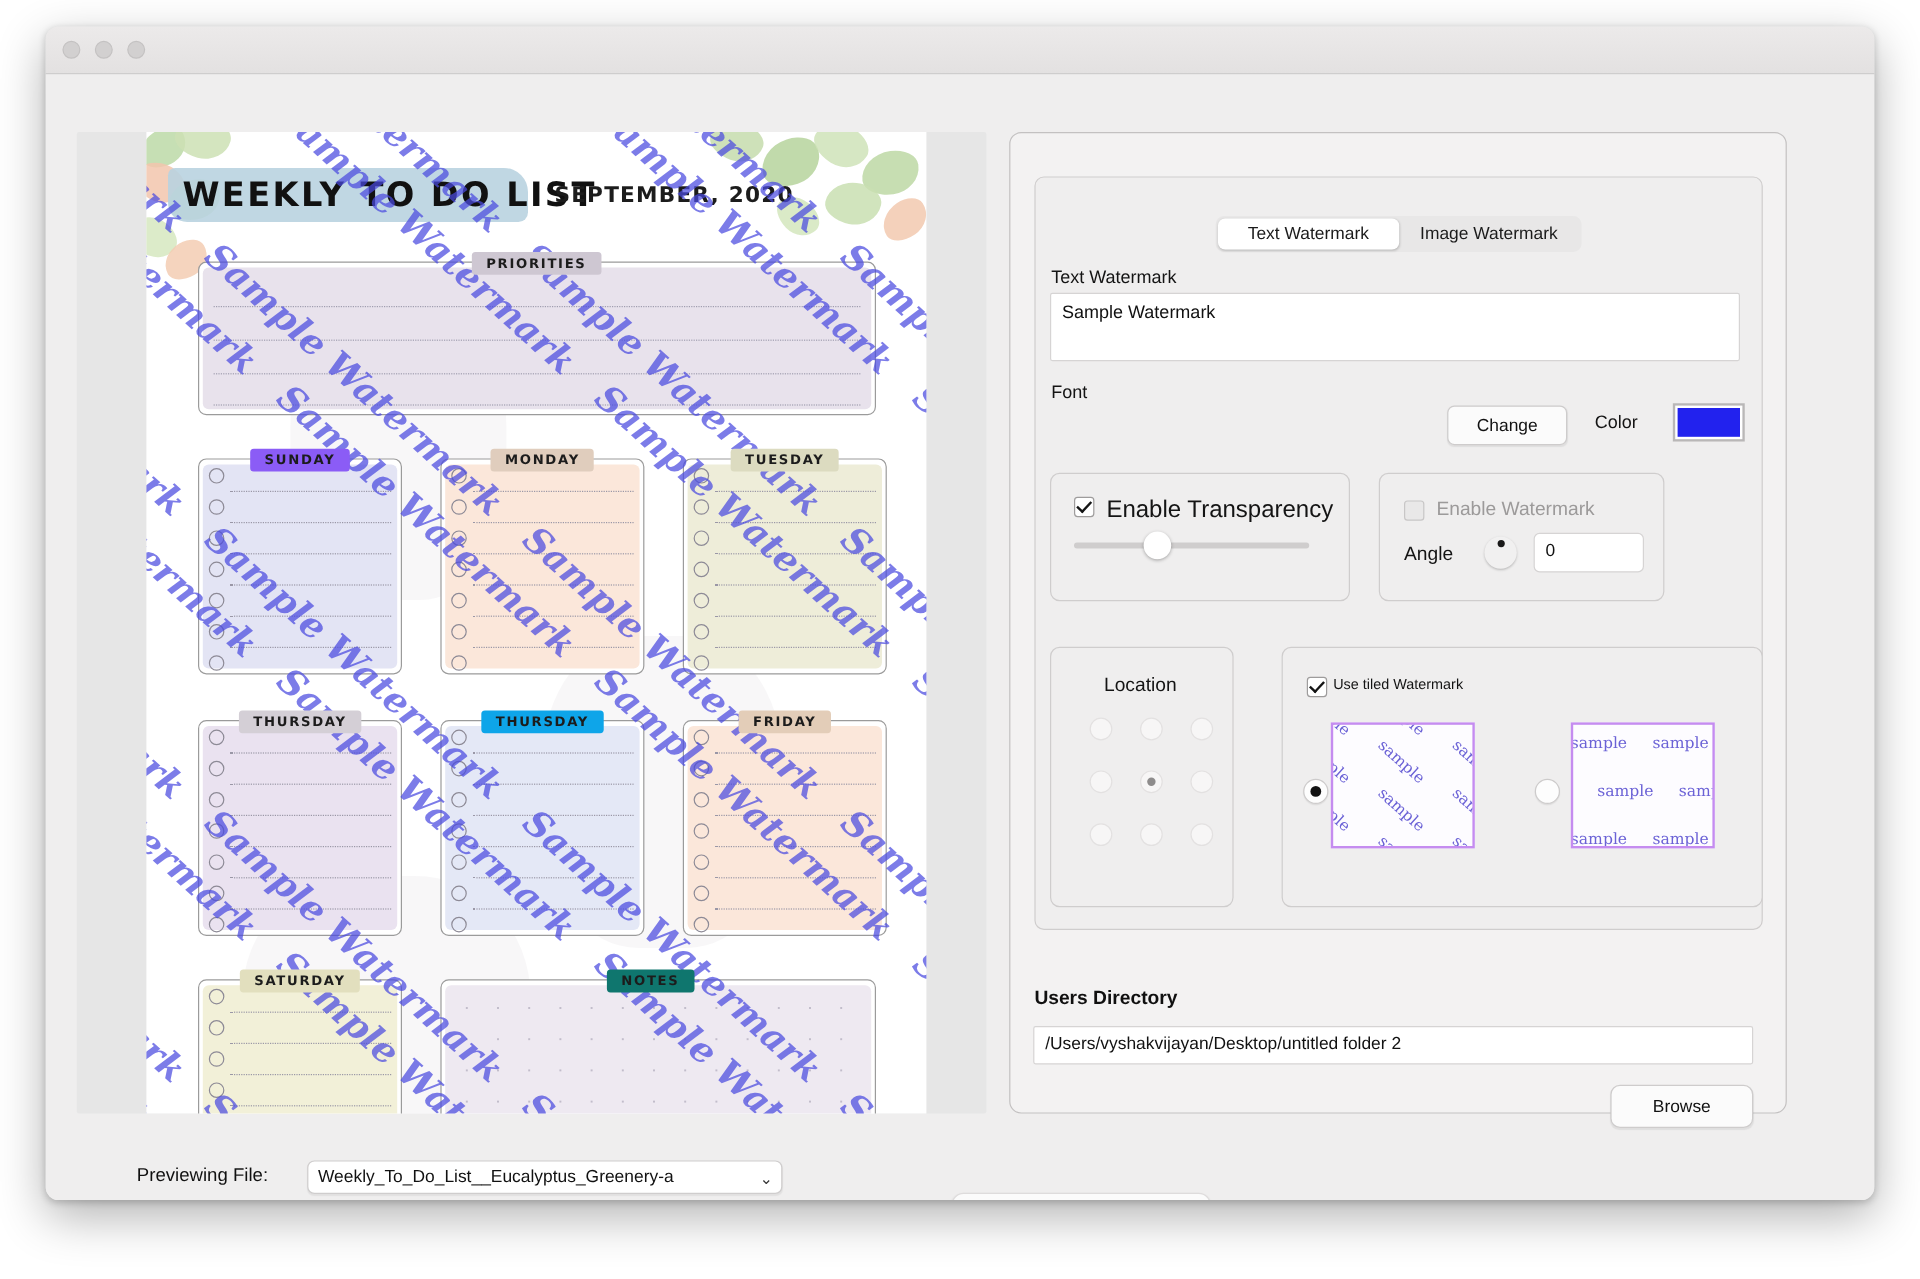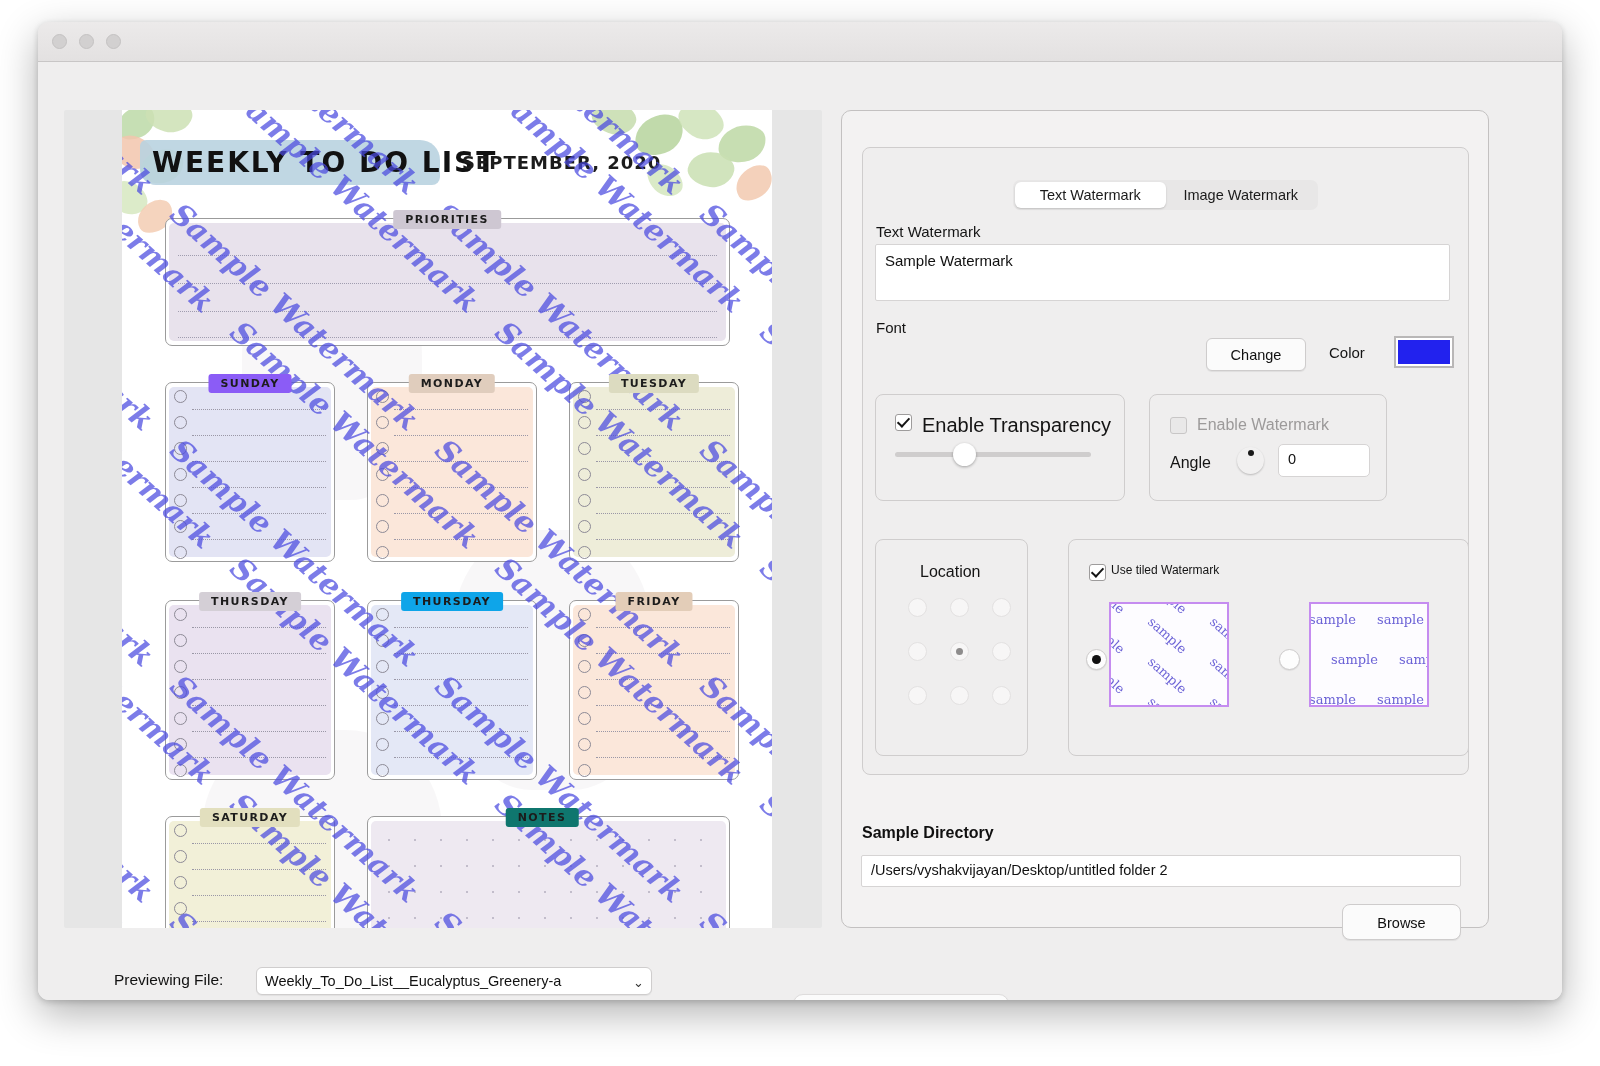--- a/index.html
+++ b/index.html
@@ -563,21 +563,21 @@
         <div class="tilebox" style="left:467px;top:491px;width:120px;height:105px;" id="tileB">
             <div class="tiletxt" style="left: -2px; top: 8px;">sample</div>
             <div class="tiletxt" style="left: 66px; top: 8px;">sample</div>
             <div class="tiletxt" style="left: -48px; top: 48px;">sample</div>
             <div class="tiletxt" style="left: 20px; top: 48px;">sample</div>
             <div class="tiletxt" style="left: 88px; top: 48px;">sample</div>
             <div class="tiletxt" style="left: -2px; top: 88px;">sample</div>
             <div class="tiletxt" style="left: 66px; top: 88px;">sample</div>
           </div>
 
-        <div class="boldlabel" style="left:20px;top:713px;font-size:16px;">Sample Directory</div>
+        <div class="boldlabel" style="left:20px;top:713px;font-size:16px;">Users Directory</div>
         <div class="textinput" style="left:19px;top:744px;width:600px;height:32px;border-radius:2px;">/Users/vyshakvijayan/Desktop/untitled folder 2</div>
         <div class="btn" style="left:500px;top:793px;width:119px;height:36px;line-height:36px;border-radius:8px;">Browse</div>
       </div>
 
       <div class="prevlabel">Previewing File:</div>
       <div class="select">
         <span>Weekly_To_Do_List__Eucalyptus_Greenery-a</span>
         <span class="chev">⌄</span>
       </div>
 

